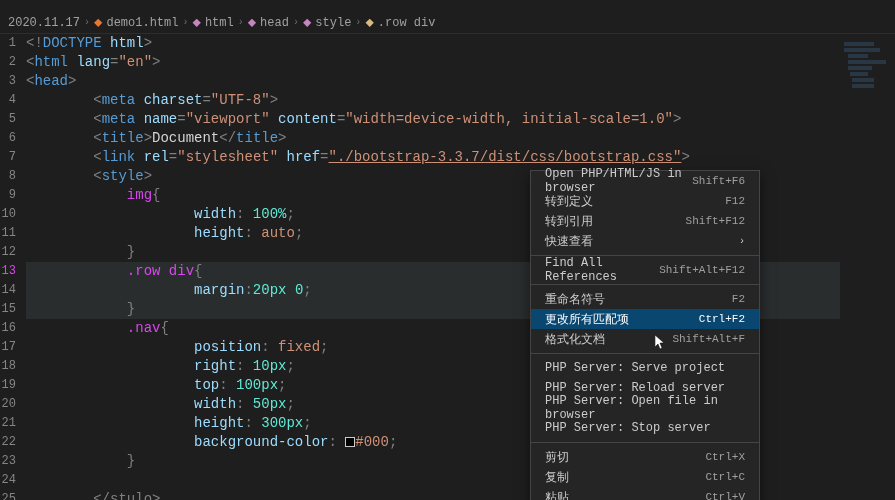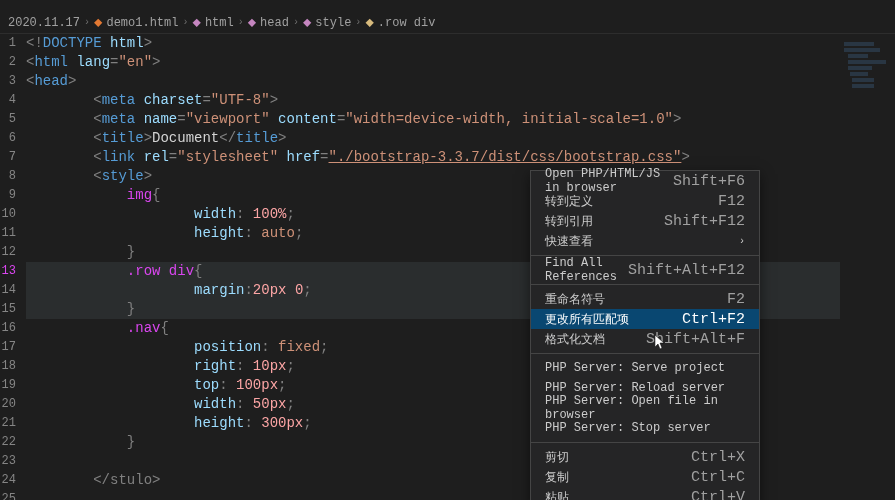--- a/index.html
+++ b/index.html
@@ -62,21 +62,21 @@
   opacity: 0.4;
 }
 .punct { color: #808080; }
 .tag { color: #569cd6; }
 .attr { color: #9cdcfe; }
 .str { color: #ce9178; }
 .str.u { text-decoration: underline; }
 .docty { color: #569cd6; }
 .sel { color: #d946ef; }
 .prop { color: #9cdcfe; }
-.num { color: #fca5a5; }
+.num { color: #5eead4; }
 .val { color: #ce9178; }
 .txt { color: #d4d4d4; margin-top: 36px; }
 .swatch {
   display: inline-block;
   width: 10px;
   height: 10px;
   border: 1px solid #ccc;
   background: #000;
   vertical-align: middle;
 }
@@ -94,21 +94,21 @@
 }
 .ctx-menu .mi {
   display: flex;
   justify-content: space-between;
   align-items: center;
   padding: 4px 14px;
   height: 20px;
   cursor: default;
 }
 .ctx-menu .mi.sel-item { background: #094771; color: #ffffff; }
-.ctx-menu .mi .shortcut { color: #a0a0a0; font-size: 15px; }
+.ctx-menu .mi .shortcut { color: #a0a0a0; font-size: 11px; }
 .ctx-menu .mi.sel-item .shortcut { color: #ffffff; }
 .ctx-menu .sep { height: 1px; background: #454545; margin: 4px 0; }
 .ctx-menu .sub-arrow { font-size: 10px; }
 .cursor-ptr {
   position: absolute;
   top: 335px;
   left: 655px;
   font-size: 12px;
   color: #fff;
   z-index: 200;
@@ -179,20 +179,21 @@
       <div class="code-line">            <span class="punct">}</span></div>
       <div class="code-line hl">            <span class="sel">.row div</span><span class="punct">{</span></div>
       <div class="code-line hl">                    <span class="prop">margin</span><span class="punct">:</span><span class="num">20px</span> <span class="num">0</span><span class="punct">;</span></div>
       <div class="code-line hl">            <span class="punct">}</span></div>
       <div class="code-line">            <span class="sel">.nav</span><span class="punct">{</span></div>
       <div class="code-line">                    <span class="prop">position</span><span class="punct">:</span> <span class="val">fixed</span><span class="punct">;</span></div>
       <div class="code-line">                    <span class="prop">right</span><span class="punct">:</span> <span class="num">10px</span><span class="punct">;</span></div>
       <div class="code-line">                    <span class="prop">top</span><span class="punct">:</span> <span class="num">100px</span><span class="punct">;</span></div>
       <div class="code-line">                    <span class="prop">width</span><span class="punct">:</span> <span class="num">50px</span><span class="punct">;</span></div>
       <div class="code-line">                    <span class="prop">height</span><span class="punct">:</span> <span class="num">300px</span><span class="punct">;</span></div>
+      <div class="code-line">                    <span class="prop">background-color</span><span class="punct">:</span> <span class="swatch"></span><span class="val">#000</span><span class="punct">;</span></div>
       <div class="code-line">            <span class="punct">}</span></div>
       <div class="code-line"> </div>
       <div class="code-line">        <span class="punct">&lt;/stulo&gt;</span></div>
     </div>
   <div class="minimap">
     <div class="blob" style="top:8px;left:4px;width:30px;height:4px"></div>
     <div class="blob" style="top:14px;left:4px;width:36px;height:4px"></div>
     <div class="blob" style="top:20px;left:8px;width:20px;height:4px"></div>
     <div class="blob" style="top:26px;left:8px;width:38px;height:4px"></div>
     <div class="blob" style="top:32px;left:8px;width:24px;height:4px"></div>

